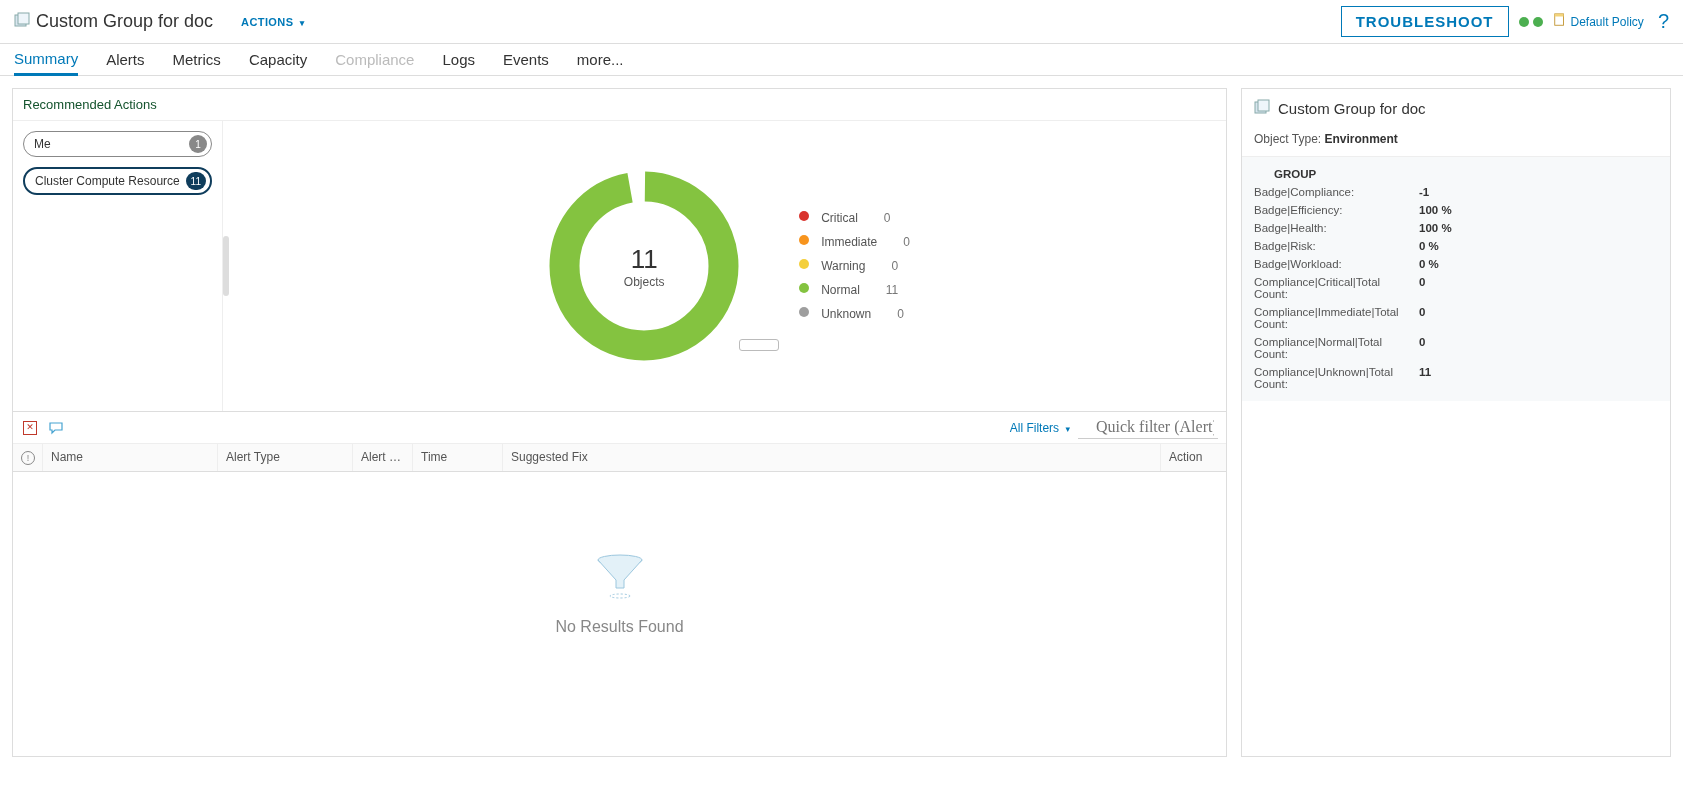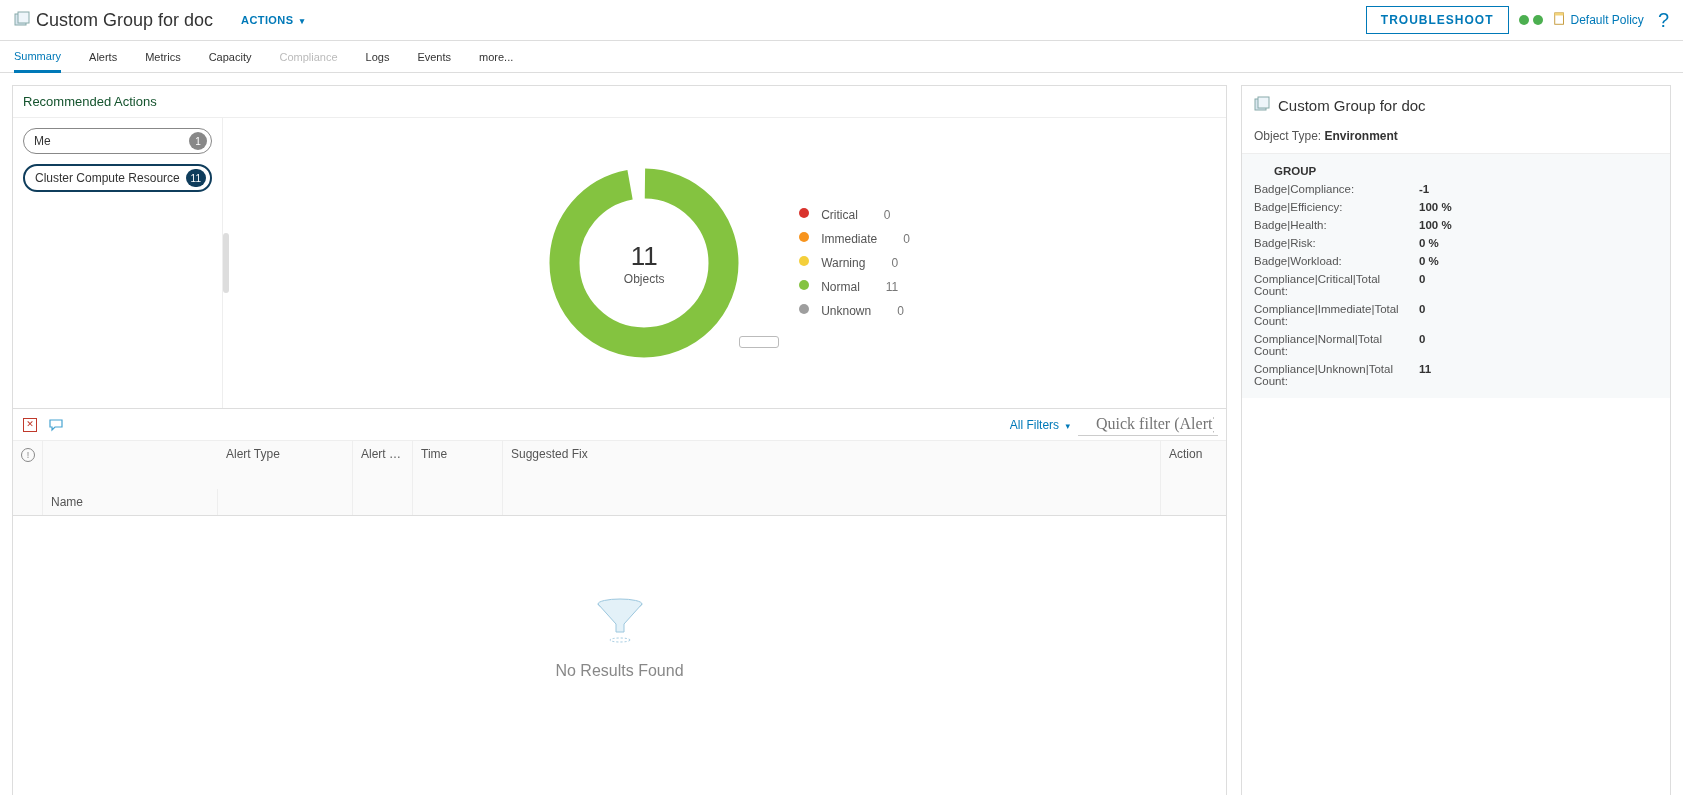--- a/index.html
+++ b/index.html
@@ -2,28 +2,28 @@
 <html><head>
 <meta charset="utf-8">
 <style>
   * { box-sizing: border-box; margin: 0; padding: 0; font-family: "Segoe UI", Arial, sans-serif; }
   body { background: #fff; color: #333; font-size: 12px; }
   
   .header { display: flex; align-items: center; padding: 6px 14px; border-bottom: 1px solid #ddd; }
   .header .title { font-size: 18px; color: #333; margin-left: 6px; }
   .header .actions-dd { color: #0079b8; font-size: 11px; font-weight: 600; margin-left: 28px; letter-spacing: 0.4px; cursor: pointer; }
   .header .spacer { flex: 1; }
-  .header .troubleshoot { border: 1px solid #0079b8; color: #0079b8; background: #fff; padding: 6px 14px; font-size: 12px; letter-spacing: 1px; font-weight: 600; cursor: pointer; }
+  .header .troubleshoot { border: 1px solid #0079b8; color: #0079b8; background: #fff; padding: 6px 14px; font-size: 15px; letter-spacing: 1px; font-weight: 600; cursor: pointer; }
   .header .status-dots { margin: 0 10px; display:flex; gap:4px; align-items:center;}
   .header .dot-green { width:10px; height:10px; border-radius:50%; background:#4caf50; display:inline-block;}
   .header .policy { color:#0079b8; font-size:12px; cursor:pointer; display:flex; align-items:center; gap:4px;}
   .header .help { color:#0079b8; font-size:20px; margin-left:14px; cursor:pointer;}
   
   .tabs { display:flex; align-items:center; border-bottom:1px solid #ddd; padding: 0 14px; gap: 28px; height: 32px;}
-  .tabs .tab { font-size: 11px; color: #333; cursor:pointer; height:100%; display:flex; align-items:center; }
+  .tabs .tab { font-size: 15px; color: #333; cursor:pointer; height:100%; display:flex; align-items:center; }
   .tabs .tab.active { color:#0079b8; border-bottom: 3px solid #0079b8; margin-bottom:-1px;}
   .tabs .tab.disabled { color:#bbb; }
   
   .main-wrap { display:flex; padding: 12px; gap: 14px; align-items: stretch; }
   .left-col { flex: 1; display:flex; flex-direction:column; gap:0; }
   .right-col { width: 430px; border:1px solid #ddd; background:#fff; }
   
   .panel { border:1px solid #ddd; background:#fff; }
   .panel-title { padding: 8px 10px; font-size: 13px; color:#14532d; border-bottom: 1px solid #eee;}
   
@@ -50,21 +50,21 @@
   .alerts-toolbar { display:flex; align-items:center; padding: 4px 8px; gap:8px; border-bottom:1px solid #eee; }
   .alerts-toolbar .sp { flex:1; }
   .alerts-toolbar .all-filters { color:#0079b8; font-size:12px; cursor:pointer;}
   .quick-filter { border:none; border-bottom:1px solid #ccc; font-size:16px; padding:2px 4px 2px 18px; width:140px; color:#14532d; position:relative;font-family:Liberation Serif, serif;}
   .qf-wrap { position:relative; }
   .qf-wrap .filter-ic { position:absolute; left:2px; top:2px; color:#bbb; font-size:11px;}
   
   .alerts-head { display:flex; border-bottom: 1px solid #ddd; background:#fafafa; font-size:12px; color:#555;}
   .alerts-head > div { padding: 6px 8px; border-right:1px solid #eee;}
   .col-ic { width:30px; text-align:center;}
-  .col-name { width: 175px; margin-top: 48px;}
+  .col-name { width: 175px;}
   .col-alert { width: 225px;}
   .col-type { width: 135px;}
   .col-sub { width: 60px; white-space:nowrap; overflow:hidden; text-overflow:ellipsis;}
   .col-time { width: 90px;}
   .col-fix { flex:1;}
   .col-action { width: 65px; border-right:none !important;}
   
   .no-results { display:flex; flex-direction:column; align-items:center; justify-content:center; padding: 80px 0 120px; color:#888;}
   .no-results .txt { font-size:16px; color:#888; margin-top:16px;}
   

